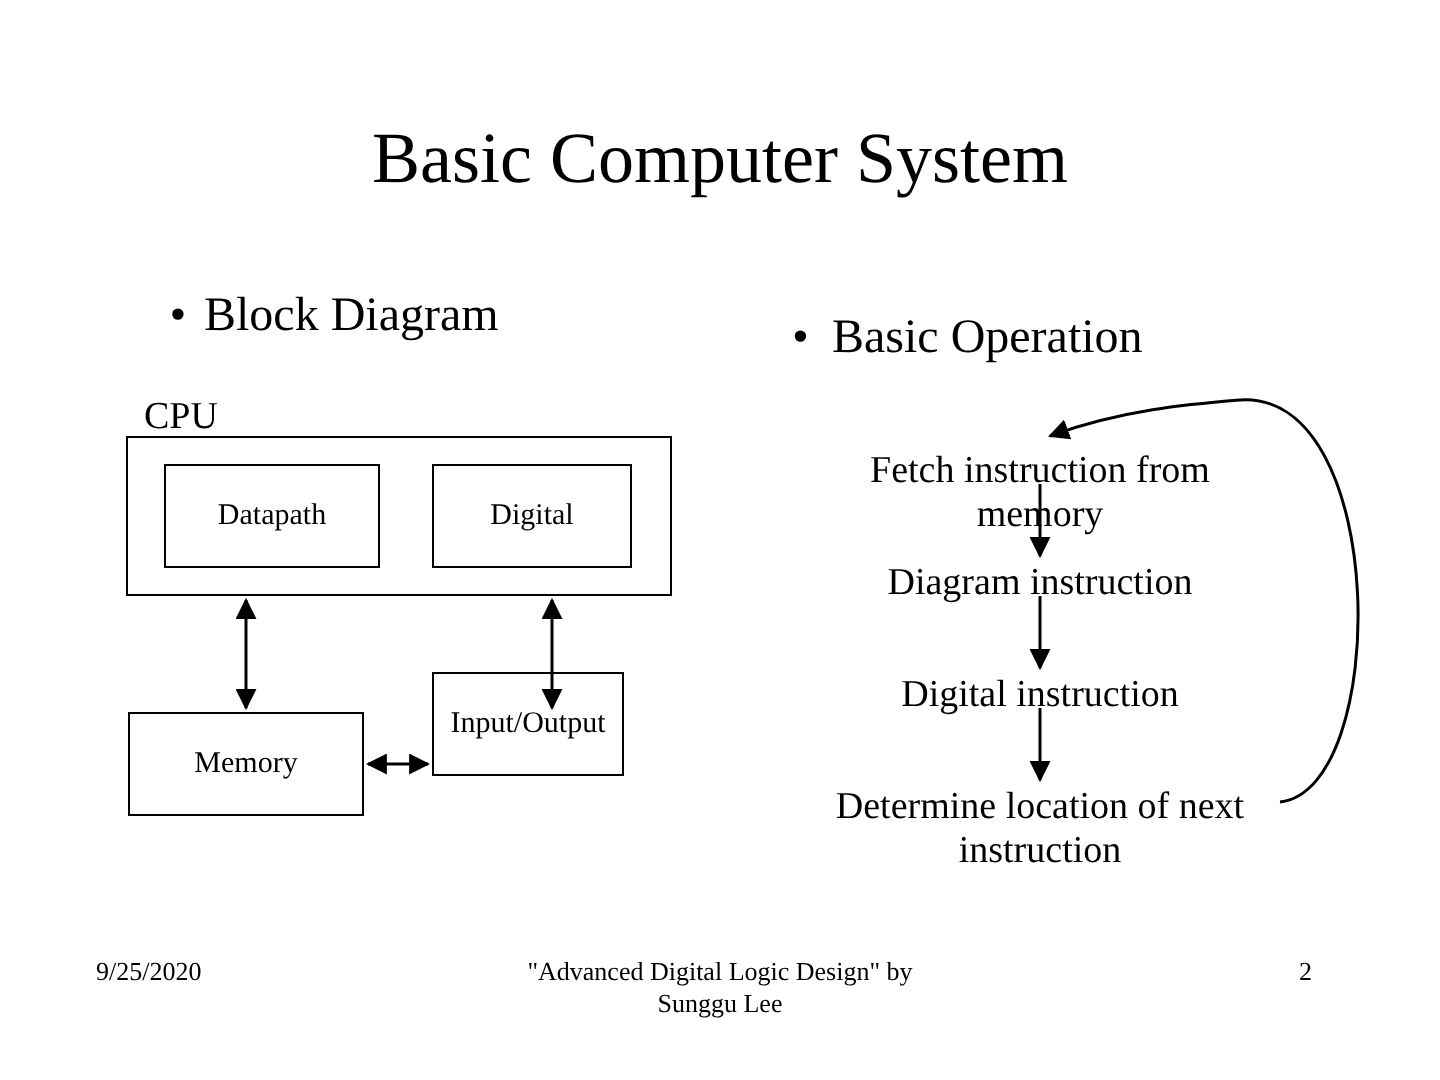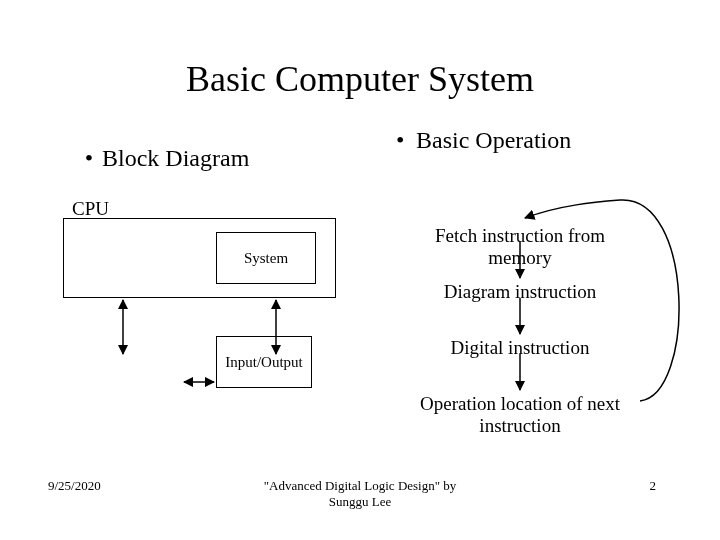--- a/index.html
+++ b/index.html
@@ -2,21 +2,21 @@
 <html><head>
 <meta charset="utf-8">
 <style>
   * { box-sizing: border-box; margin: 0; padding: 0; }
   html, body { width: 720px; height: 540px; background: #fff; font-family: "Times New Roman", Times, serif; color: #000; }
   .slide { position: relative; width: 720px; height: 540px; }
   .title { position: absolute; top: 58px; left: 0; width: 720px; text-align: center; font-size: 36px; }
   .col-head { position: absolute; font-size: 24px; }
   .col-head .bullet { display: inline-block; width: 14px; }
   .left-head { top: 145px; left: 82px; text-align: center; }
-  .right-head { top: 127px; left: 396px; }
+  .right-head { top: 156px; left: 396px; }
 
   
   .cpu-label { position: absolute; top: 198px; left: 72px; font-size: 19px; }
   .cpu-box   { position: absolute; top: 218px; left: 63px; width: 273px; height: 80px; border: 1.5px solid #000; }
   .inner-box { position: absolute; border: 1.5px solid #000; font-size: 15px; display: flex; align-items: center; justify-content: center; }
   .datapath  { top: 232px; left: 82px;  width: 108px; height: 52px; }
   .control   { top: 232px; left: 216px; width: 100px; height: 52px; }
   .memory    { top: 356px; left: 64px;  width: 118px; height: 52px; }
   .io        { top: 336px; left: 216px; width: 96px; height: 52px; }
 
@@ -42,31 +42,37 @@
     <span>Block Diagram</span>
   </div>
 
   <div class="col-head right-head">
     <span class="bullet">•</span>
     <span>Basic Operation</span>
   </div>
 
   <div class="cpu-label">CPU</div>
   <div class="cpu-box"></div>
+  <div class="inner-box datapath">
+      <span>Datapath</span>
+    </div>
   <div class="inner-box control">
-      <span>System</span>
+      <span>Digital</span>
+    </div>
+  <div class="inner-box memory">
+      <span>Memory</span>
     </div>
   <div class="inner-box io">
       <span>Input/Output</span>
     </div>
 
   <div class="step" style="top:225px; left:420px; width:200px;">Fetch instruction from memory</div>
   <div class="step" style="top:281px; left:420px; width:200px;">Diagram instruction</div>
   <div class="step" style="top:337px; left:420px; width:200px;">Digital instruction</div>
-  <div class="step" style="top:393px; left:395px; width:250px;">Operation location of next instruction</div>
+  <div class="step" style="top:393px; left:395px; width:250px;">Determine location of next instruction</div>
 
   <svg class="arrows">
     <defs>
       <marker id="ah" viewBox="0 0 10 10" refX="9" refY="5" markerWidth="7" markerHeight="7" orient="auto-start-reverse">
         <path d="M 0 0 L 10 5 L 0 10 z" fill="#000"></path>
       </marker>
     </defs>
 
     <line x1="123" y1="300" x2="123" y2="354" stroke="#000" stroke-width="1.5" marker-start="url(#ah)" marker-end="url(#ah)"></line>
 

